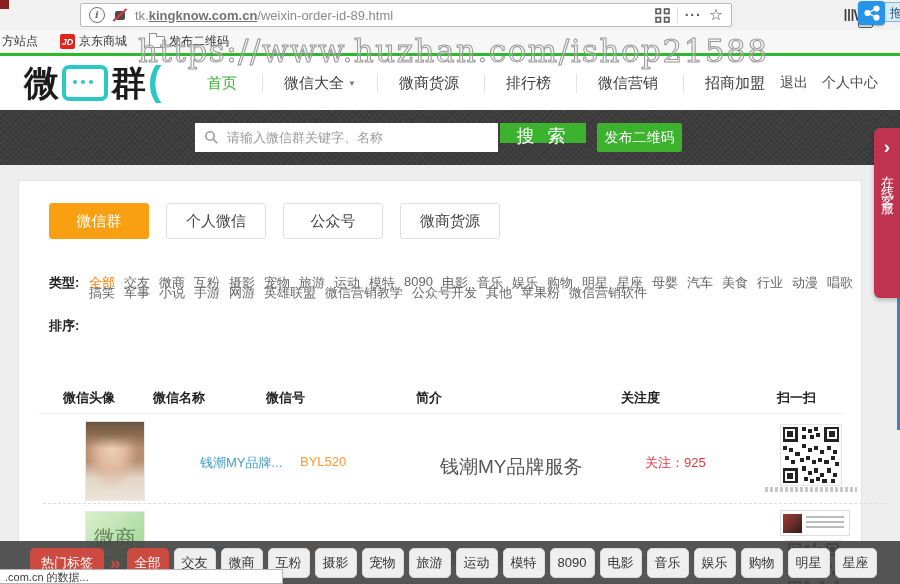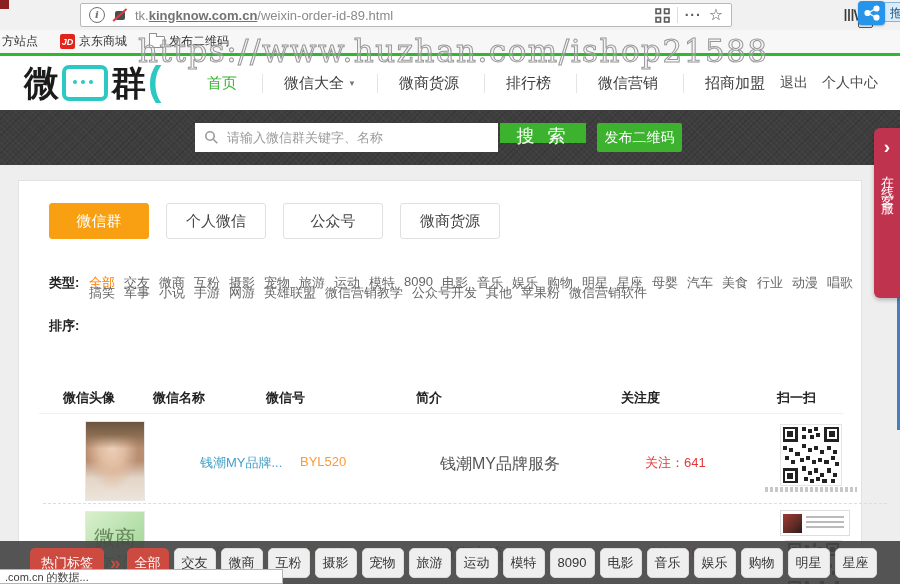--- a/index.html
+++ b/index.html
@@ -90,21 +90,21 @@
   .avatar{position:absolute;left:42px;top:5px;width:58px;height:78px;border:1px solid #e8e8e8;}
   .avatar-photo{background:
       linear-gradient(180deg,#6b5440 0%,#8a6c50 16%,rgba(185,143,114,0) 34%),
       radial-gradient(ellipse at 45% 32%,#ecd0ba 0%,#e0bb9f 28%,rgba(224,187,159,0) 58%),
       linear-gradient(0deg,#ece4da 0%,#e4d6c8 28%,rgba(228,214,200,0) 50%),
       #b98f72;}
   .avatar-green{background:linear-gradient(135deg,#d9f0cd 0%,#8fce84 100%);display:flex;flex-direction:column;
       align-items:center;justify-content:center;font-family:"DejaVu Serif",serif;font-size:21px;color:#66875c;line-height:26px;}
   .c-name{position:absolute;left:157px;top:38px;font-size:13px;color:#46a0c8;}
   .c-id{position:absolute;left:257px;top:38px;font-size:13px;color:#ff9933;}
-  .c-intro{position:absolute;left:397px;top:38px;font-size:16px;color:#555;}
+  .c-intro{position:absolute;left:397px;top:38px;font-size:19px;color:#555;}
   .c-follow{position:absolute;left:602px;top:38px;font-size:13px;color:#e4393c;}
   .qr{position:absolute;left:737px;top:8px;width:60px;height:60px;background:#fff;border:1px solid #e5e5e5;}
   .qr svg{display:block;width:100%;height:100%;}
   .qr-caption{position:absolute;left:722px;top:71px;width:92px;height:5px;
       background:repeating-linear-gradient(90deg,#c8c8c8 0 3px,transparent 3px 5px);}
   .mini-preview{position:absolute;left:737px;top:4px;width:70px;height:26px;background:#fff;border:1px solid #ddd;display:flex;align-items:center;gap:4px;padding:2px;box-sizing:border-box;}
   .mini-img{width:19px;height:19px;background:linear-gradient(135deg,#a23a32 0%,#5e2c28 60%,#2e1a18 100%);flex:0 0 auto;}
   .mini-lines{width:38px;height:14px;background:repeating-linear-gradient(180deg,#bbb 0 2px,transparent 2px 5px);}
   .qr2{left:742px;top:34px;width:55px;height:55px;}
   
@@ -309,21 +309,21 @@
       <span class="th">关注度</span>
       <span class="th">扫一扫</span>
     </div>
   <div class="thead-line"></div>
 
   <div class="trow trow-1">
     <div class="avatar avatar-photo"></div>
     <a class="c-name">钱潮MY品牌...</a>
     <span class="c-id">BYL520</span>
     <span class="c-intro">钱潮MY品牌服务</span>
-    <span class="c-follow">关注：641</span>
+    <span class="c-follow">关注：925</span>
     <div class="qr">
       <svg viewBox="0 0 29 29" shape-rendering="crispEdges">
           <g fill="#222">
         <path d="M1 1h7v7H1zM21 1h7v7h-7zM1 21h7v7H1z"></path>
             <path d="M2 2h5v5H2zM22 2h5v5h-5zM2 22h5v5H2z" fill="#fff"></path>
         <path d="M3 3h3v3H3zM23 3h3v3h-3zM3 23h3v3H3z"></path>
         <rect x="10" y="1" width="2" height="2"></rect>
             <rect x="13" y="2" width="2" height="2"></rect>
             <rect x="16" y="1" width="2" height="2"></rect>
         <rect x="10" y="5" width="2" height="2"></rect>

